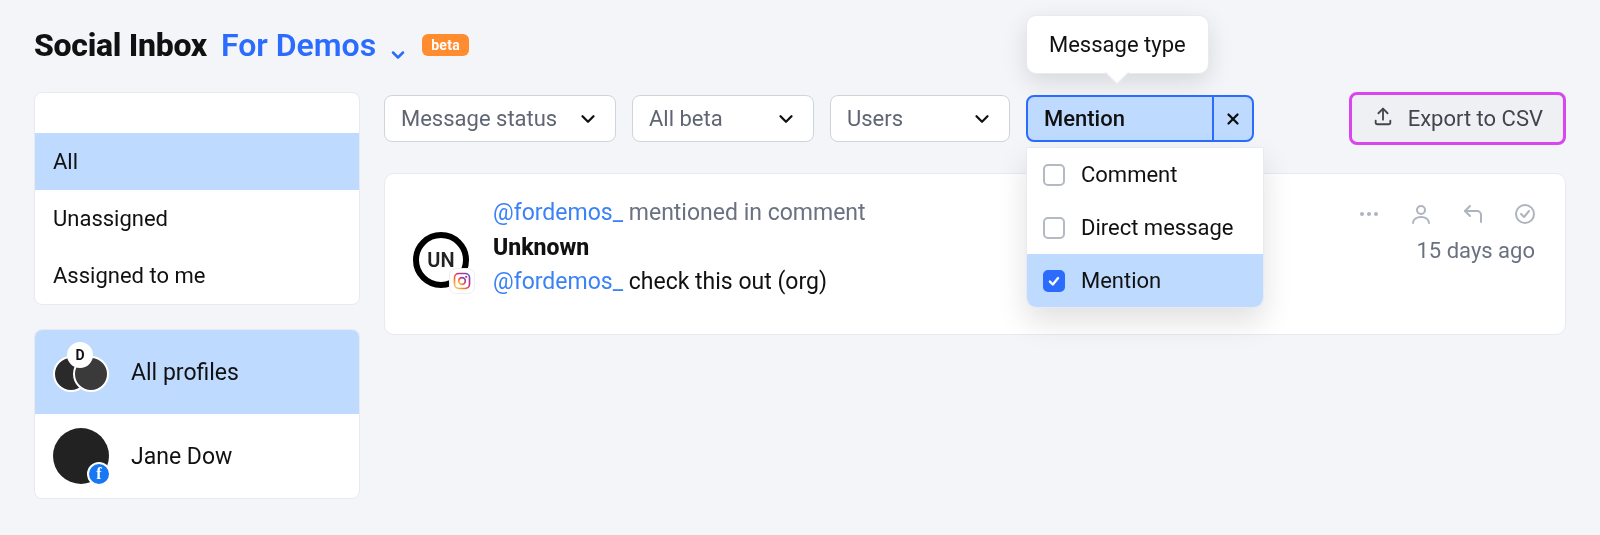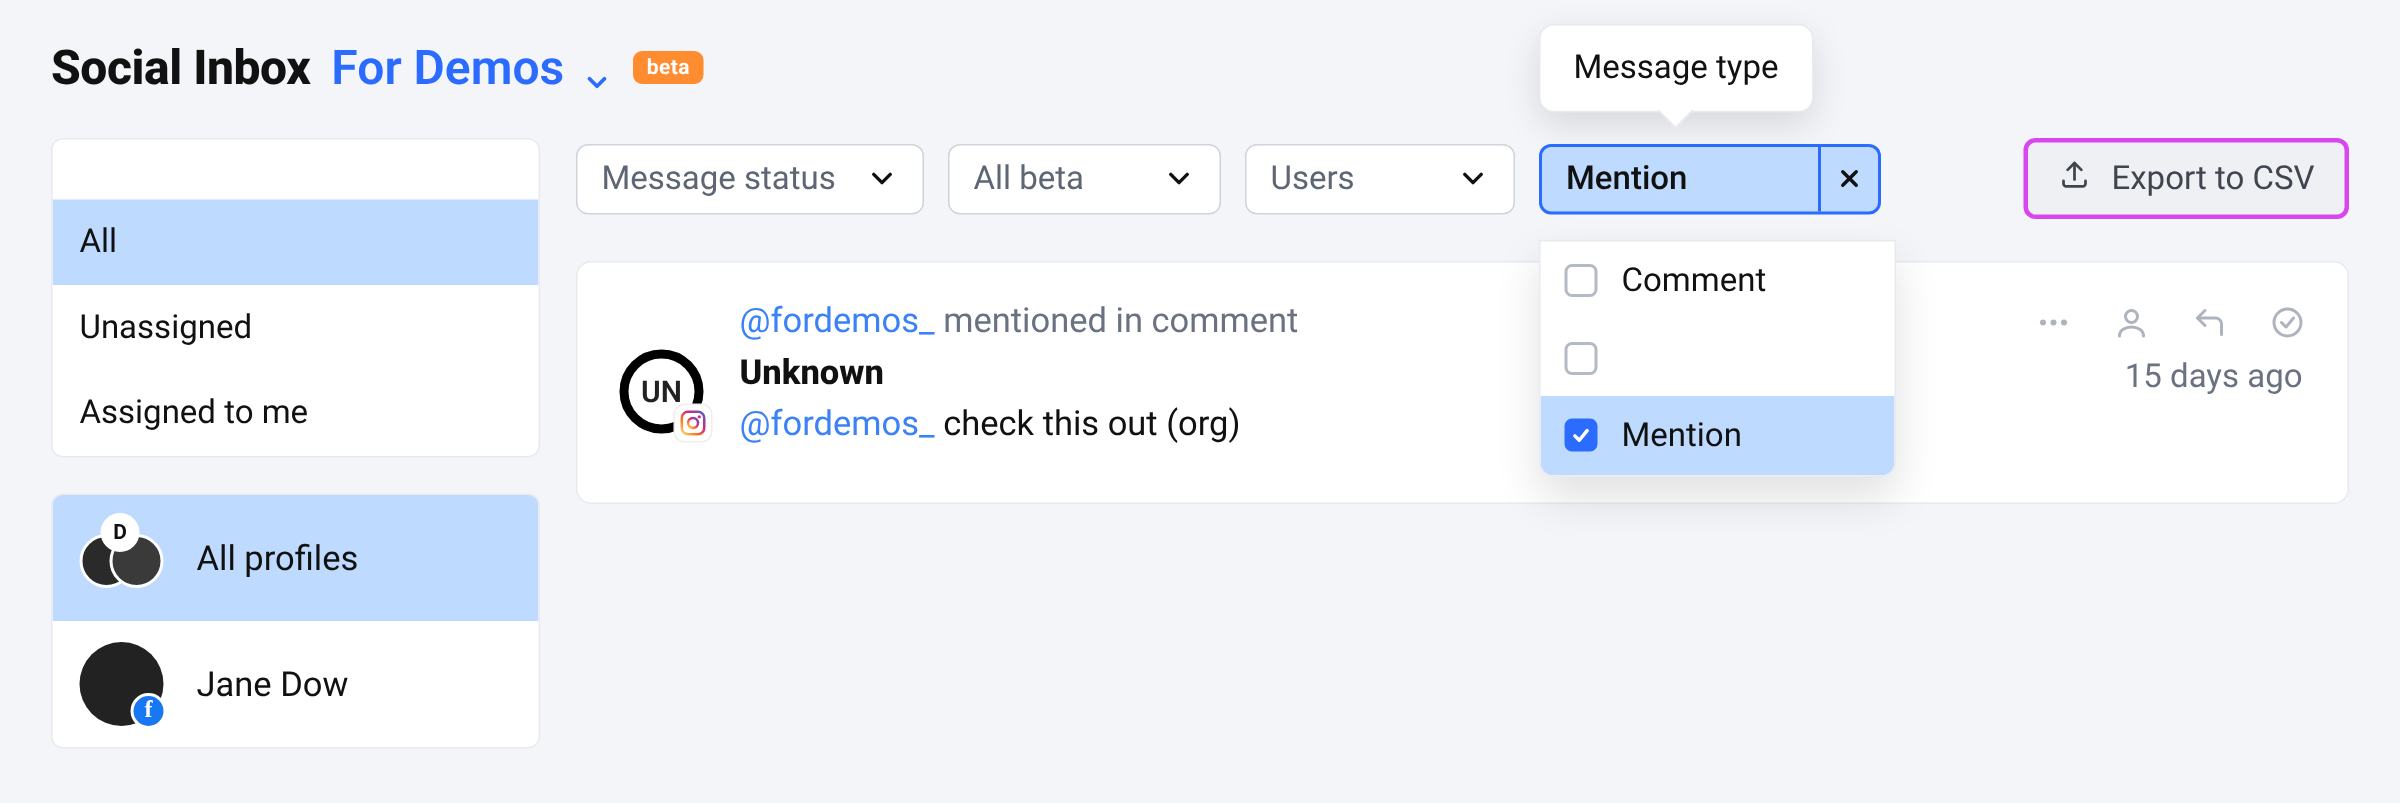--- a/index.html
+++ b/index.html
@@ -39,21 +39,21 @@
   .filter.type .x-close { width:40px; border-left:2px solid #2b6cff; display:flex; align-items:center; justify-content:center; align-self:stretch; margin:-9px 0; padding:0 2px; }
   .filter.type .x-close svg { width:18px; height:18px; color:#111; }
   .spacer { flex:1; }
   .export-btn { display:flex; align-items:center; gap:14px; background:#eef0f4; border:3px solid #d946ef; border-radius:8px; padding:10px 20px; font-size:22px; color:#40454f; cursor:pointer; }
   .export-btn svg { width:22px; height:22px; }
 
   .tooltip { position:absolute; top:-80px; left:0; background:#fff; border:1px solid #e7eaef; border-radius:10px; box-shadow:0 8px 24px rgba(0,0,0,0.12); padding:16px 22px; font-size:22px; color:#111; white-space:nowrap; }
   .tooltip::after { content:""; position:absolute; bottom:-8px; left:50%; transform:translateX(-50%) rotate(45deg); width:16px; height:16px; background:#fff; border-right:1px solid #e7eaef; border-bottom:1px solid #e7eaef; }
 
   .type-wrap { position:relative; }
-  .dropdown { position:absolute; top:64px; left:0; width:238px; background:#fff; border:1px solid #e7eaef; border-radius:0 0 10px 10px; box-shadow:0 14px 30px rgba(0,0,0,0.12); overflow:hidden; z-index:5; }
+  .dropdown { position:absolute; top:52px; left:0; width:238px; background:#fff; border:1px solid #e7eaef; border-radius:0 0 10px 10px; box-shadow:0 14px 30px rgba(0,0,0,0.12); overflow:hidden; z-index:5; }
   .dd-opt { display:flex; align-items:center; gap:16px; padding:14px 16px; font-size:22px; cursor:pointer; }
   .dd-opt.selected { background:#bedaff; }
   .chk { width:22px; height:22px; border-radius:5px; border:2px solid #b4bac4; background:#fff; flex:0 0 22px; display:flex; align-items:center; justify-content:center; }
   .chk.checked { background:#2b6cff; border-color:#2b6cff; }
   .chk.checked svg { width:14px; height:14px; color:#fff; }
 
   .msg-card { background:#fff; border:1px solid #e7eaef; border-radius:10px; padding:22px 28px 34px 28px; display:flex; gap:24px; }
   .msg-avatar { position:relative; width:56px; height:56px; margin-top:36px; }
   .msg-avatar .circle { width:56px; height:56px; border-radius:50%; border:6px solid #000000; background:#fff; display:flex; align-items:center; justify-content:center; font-size:20px; font-weight:600; color:#222;text-align:center; }
   .msg-avatar .ig { position:absolute; right:-6px; bottom:-6px; width:26px; height:26px; border-radius:7px; background:#fff; border:1px solid #eee; display:flex; align-items:center; justify-content:center; }
@@ -143,20 +143,21 @@
               </svg>
           </span>
         </div>
         <div class="dropdown">
           <div class="dd-opt">
             <span class="chk"></span>
             <span>Comment</span>
           </div>
           <div class="dd-opt">
             <span class="chk"></span>
+            <span>Direct message</span>
           </div>
           <div class="dd-opt selected">
             <span class="chk checked">
               <svg viewBox="0 0 24 24" fill="none" stroke="#fff" stroke-width="4" stroke-linecap="round" stroke-linejoin="round">
                   <polyline points="5 13 10 18 19 7"></polyline>
                 </svg>
             </span>
             <span>Mention</span>
           </div>
         </div>

